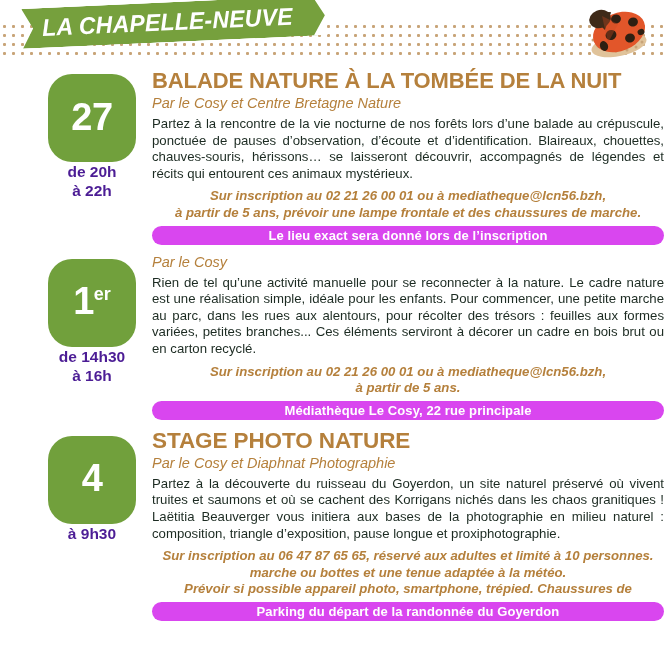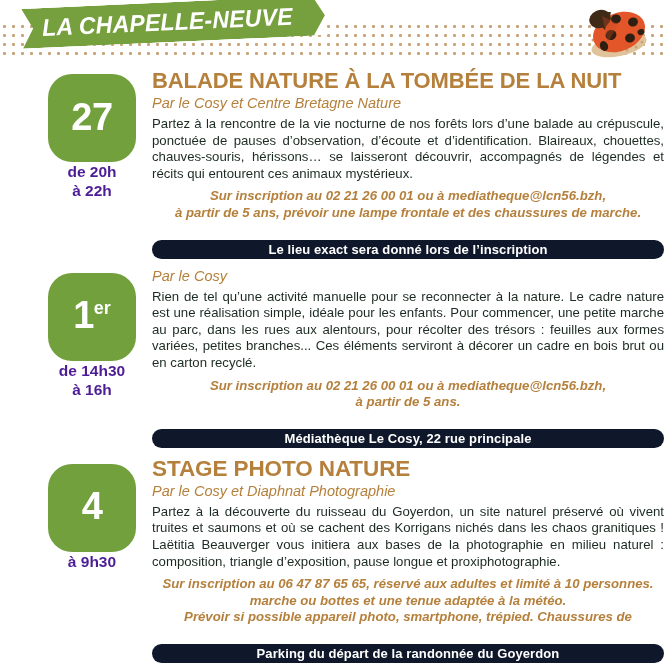--- a/index.html
+++ b/index.html
@@ -184,22 +184,22 @@
   .ev-note {
     color: #b5803c;
     font-size: 13.2px;
     font-style: italic;
     font-weight: bold;
     line-height: 16.6px;
     text-align: center;
     margin-top: 6px;
   }
   .ev-place {
-    margin-top: 18px;
-    background: #0f172a;
+    margin-top: 4px;
+    background: #d946ef;
     border-radius: 11px;
     color: #ffffff;
     font-size: 13px;
     font-weight: bold;
     text-align: center;
     line-height: 19px;
     height: 19px;
     letter-spacing: 0.1px;
   }
 

